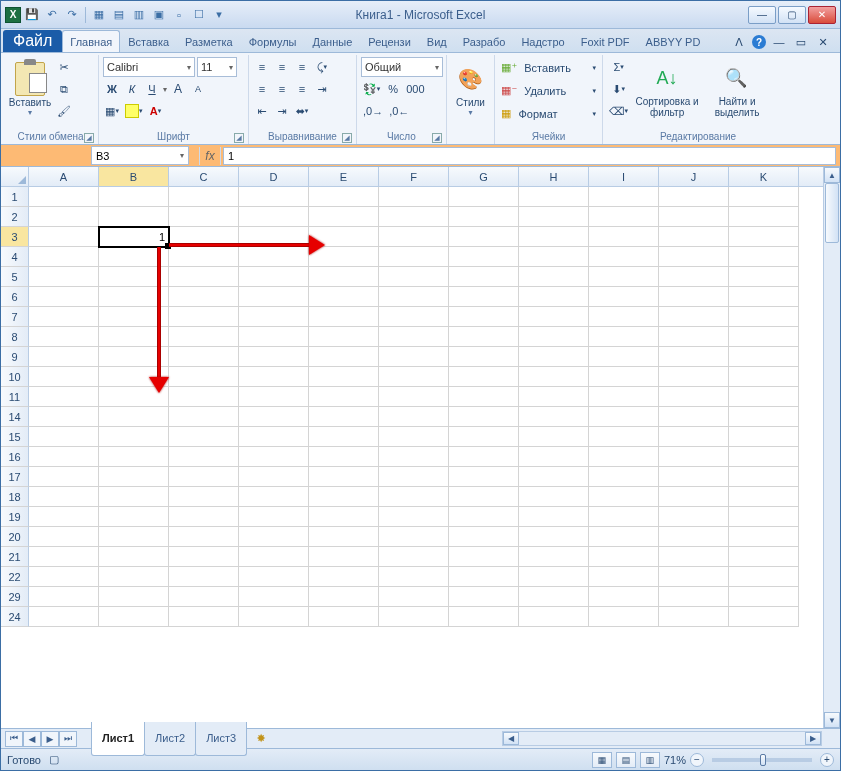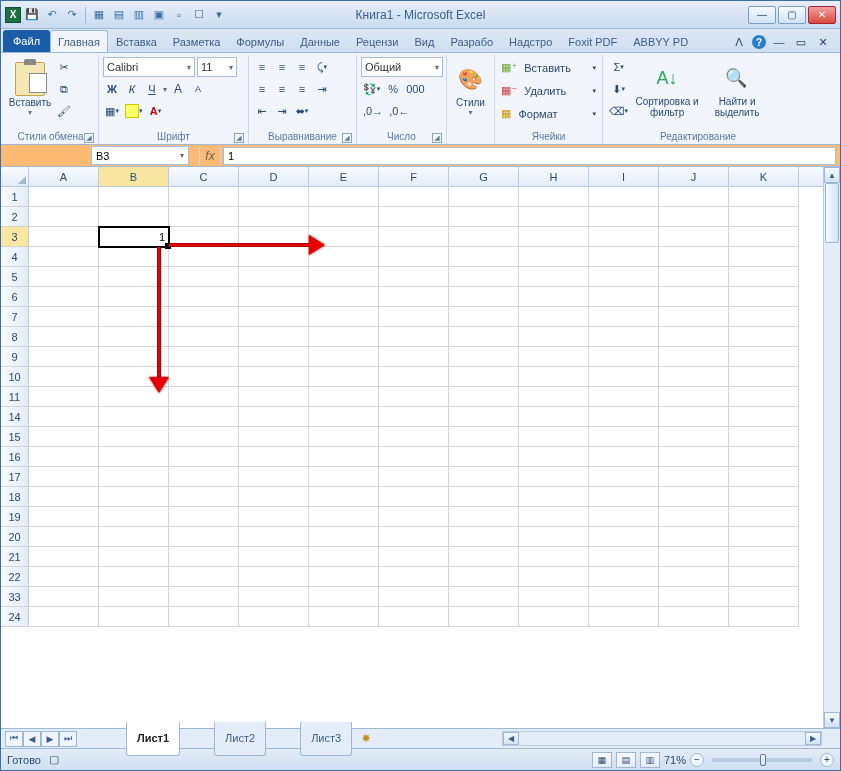--- a/index.html
+++ b/index.html
@@ -10,21 +10,21 @@
   .excel-logo { width:16px; height:16px; background:#1d6f42; color:#fff; font-weight:bold; font-size:10px; display:flex; align-items:center; justify-content:center; margin-right:2px; border:1px solid #0d5232;}
   .qat { display:flex; align-items:center; gap:2px; }
   .qat-item { width:18px; height:18px; display:flex; align-items:center; justify-content:center; color:#3b6ea5; cursor:pointer; border-radius:2px;}
   .qat-sep { width:1px; height:16px; background:#9db9d9; margin:0 2px; }
   .title-text { position:absolute; left:50%; transform:translateX(-50%); font-size:12px; color:#3b5e8c; }
   .win-btns { margin-left:auto; display:flex; gap:2px; }
   .win-btn { width:28px; height:18px; border:1px solid #7a9ec7; border-radius:2px; display:flex; align-items:center; justify-content:center; background:linear-gradient(#f5faff,#d2e2f5); cursor:pointer; color:#2a4b72; font-size:10px;}
   .win-btn.close { background:linear-gradient(#f2a0a0,#d94b3a); color:#fff; border-color:#a23; }
   
   .ribbon-tabs { height:24px; display:flex; align-items:flex-end; padding:0 2px; background:linear-gradient(#dce6f2,#cfdff0); border-bottom:1px solid #9db9d9; }
-  .file-tab { background:#217346; color:#fff; height:22px; padding:0 10px; display:flex; align-items:center; border-radius:3px 3px 0 0; font-size:11px; cursor:pointer;}
+  .file-tab { background:#217346; color:#fff; height:22px; padding:0 10px; display:flex; align-items:center; border-radius:3px 3px 0 0; font-size:16px; cursor:pointer;}
   .file-tab.blue { background:#1b5ca8; }
   .ribbon-tab { height:22px; padding:0 7px; display:flex; align-items:center; color:#3b5e8c; cursor:pointer; font-size:11px; border:1px solid transparent; border-bottom:none;}
   .ribbon-tab.active { background:#f1f5fb; border-color:#9db9d9; border-radius:3px 3px 0 0; color:#3b5e8c;}
   .ribbon-tab-right { margin-left:auto; display:flex; align-items:center; gap:4px; padding-right:6px; color:#3b6ea5;}
   .help-circle { width:14px;height:14px;border-radius:50%;background:#2b7cd3;color:#fff;display:flex;align-items:center;justify-content:center;font-size:10px;font-weight:bold;}
   
   .ribbon-body { height:92px; background:#f1f5fb; border-bottom:1px solid #9db9d9; display:flex; padding:2px 2px 0 2px; overflow:hidden;}
   .ribbon-group { border-right:1px solid #cdd9ea; display:flex; flex-direction:column; padding:2px 4px 0 4px; }
   .group-content { flex:1; display:flex; align-items:flex-start; gap:2px; }
   .group-label { height:16px; text-align:center; font-size:10px; color:#5a7aa5; display:flex; align-items:center; justify-content:center; gap:2px; position:relative;}
@@ -64,21 +64,21 @@
   
   .arrow { position:absolute; z-index:50; pointer-events:none;}
   .arrow-line-h { height:4px; background:#e60000; border-top:1px solid #a00; border-bottom:1px solid #a00;}
   .arrow-line-v { width:4px; background:#e60000; border-left:1px solid #a00; border-right:1px solid #a00;}
   .arrow-head-r { width:0;height:0; border-top:10px solid transparent; border-bottom:10px solid transparent; border-left:16px solid #e60000; filter:drop-shadow(0 0 1px #a00);}
   .arrow-head-d { width:0;height:0; border-left:10px solid transparent; border-right:10px solid transparent; border-top:16px solid #e60000; filter:drop-shadow(0 0 1px #a00);}
   
   .sheet-bar { height:20px; background:#e3ecf7; border-top:1px solid #9db9d9; display:flex; align-items:center; padding-left:90px; position:relative; font-size:11px;}
   .sheet-nav { position:absolute; left:4px; display:flex; gap:0;}
   .sheet-nav-btn { width:18px;height:16px; border:1px solid #9db9d9; background:#f0f5fb; display:flex;align-items:center;justify-content:center; font-size:9px; color:#3b5e8c; cursor:pointer;}
-  .sheet-tab { height:34px; padding:0 10px; border:1px solid #9db9d9; border-top:none; background:#e3ecf7; margin-right:-1px; display:flex;align-items:center; cursor:pointer; color:#3b5e8c; border-radius:0 0 3px 3px;margin-left:35px;}
+  .sheet-tab { height:34px; padding:0 10px; border:1px solid #9db9d9; border-top:none; background:#e3ecf7; margin-right:-1px; display:flex;align-items:center; cursor:pointer; color:#3b5e8c; border-radius:0 0 3px 3px;}
   .sheet-tab.active { background:#fff; font-weight:bold; color:#222; }
   .sheet-new { width:22px; height:16px; margin-left:4px; display:flex;align-items:center;justify-content:center; cursor:pointer; color:#c2931a;}
   .hscroll { position:absolute; right:18px; top:2px; width:320px; height:15px; background:#e3ecf7; border:1px solid #b8cce4; display:flex; align-items:center;}
   .hscroll .thumb-btn { width:16px;height:13px;background:linear-gradient(#f7fafd,#d2e2f5);border:1px solid #9db9d9;display:flex;align-items:center;justify-content:center;font-size:8px;color:#3b5e8c;cursor:pointer;}
   
   .status-bar { height:22px; background:linear-gradient(#e3ecf7,#cfdff0); border-top:1px solid #9db9d9; display:flex; align-items:center; padding:0 6px; font-size:11px; color:#2a4b72;}
   .status-right { margin-left:auto; display:flex; align-items:center; gap:4px;}
   .view-btn { width:20px;height:16px;border:1px solid #9db9d9;background:linear-gradient(#f7fafd,#e3ecf7);display:flex;align-items:center;justify-content:center;cursor:pointer;font-size:9px;}
   .zoom-slider { width:100px; height:4px; background:#b8cce4; position:relative; margin:0 4px;}
   .zoom-slider .tick { position:absolute; left:50%; top:-3px; width:1px; height:10px; background:#5a7aa5;}
@@ -615,21 +615,21 @@
           <div class="cell"></div>
           <div class="cell"></div>
           <div class="cell"></div>
           <div class="cell"></div>
           <div class="cell"></div>
           <div class="cell"></div>
           <div class="cell"></div>
           <div class="cell"></div>
         </div>
         <div class="row">
-          <div class="row-h">33</div>
+          <div class="row-h">29</div>
           <div class="cell"></div>
           <div class="cell"></div>
           <div class="cell"></div>
           <div class="cell"></div>
           <div class="cell"></div>
           <div class="cell"></div>
           <div class="cell"></div>
           <div class="cell"></div>
           <div class="cell"></div>
           <div class="cell"></div>

